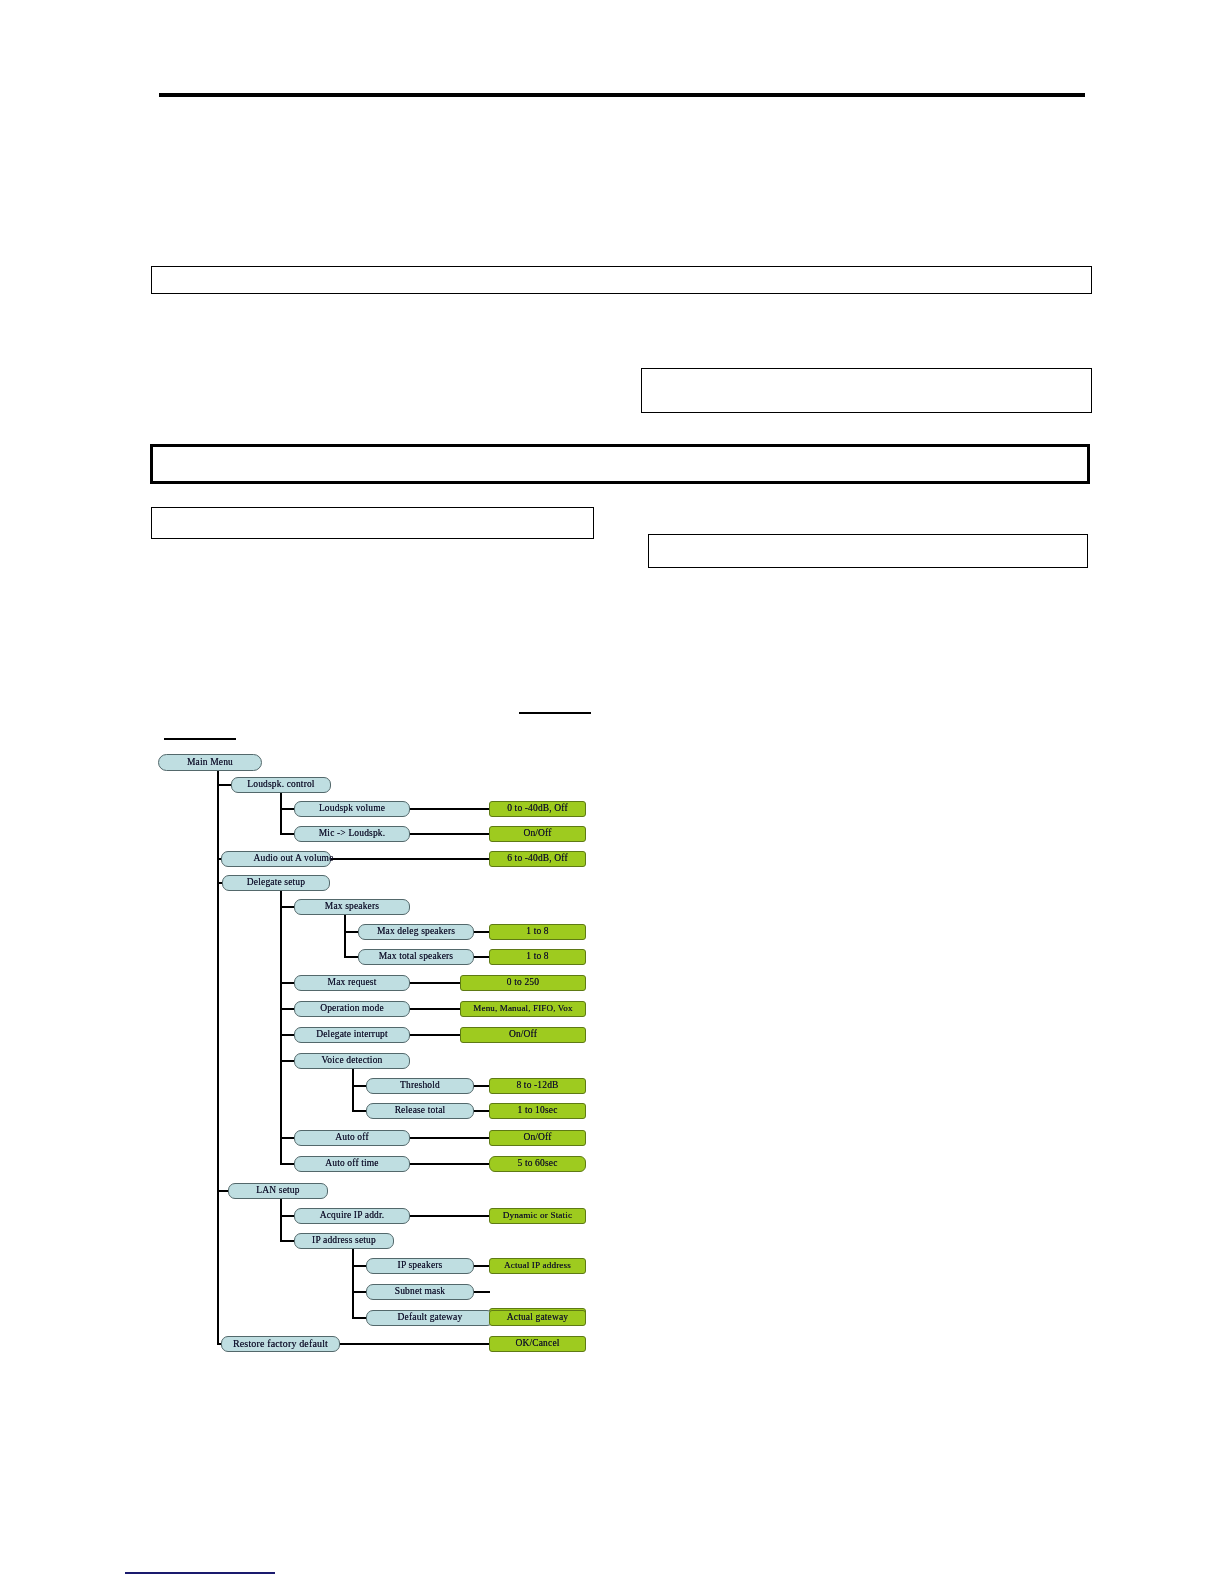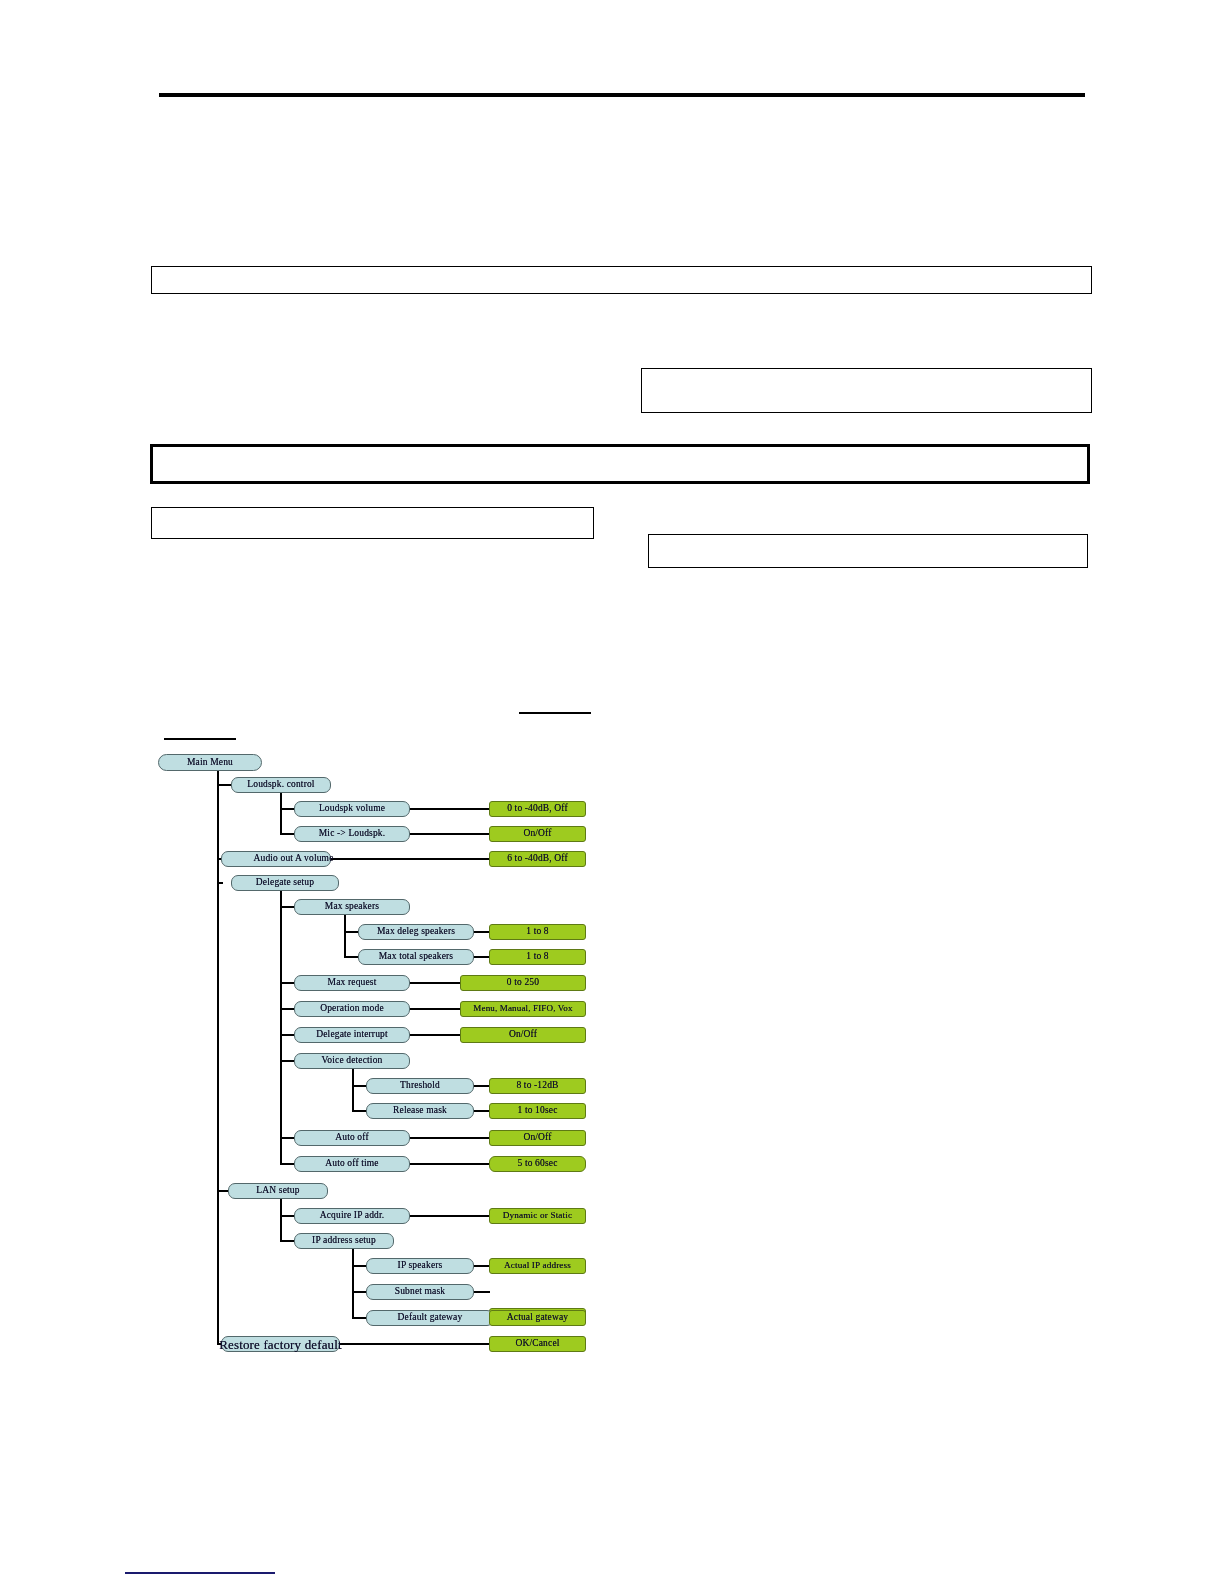--- a/index.html
+++ b/index.html
@@ -173,21 +173,21 @@
       </div>
       <div class="node value" style="left: 489px; top: 826px; width: 97px; height: 16px;">
         <span>On/Off</span>
       </div>
       <div class="node menu" style="left: 221px; top: 851px; width: 110px; height: 16px; padding-left: 35px;">
         <span>Audio out A volume</span>
       </div>
       <div class="node value" style="left: 489px; top: 851px; width: 97px; height: 16px;">
         <span>6 to -40dB, Off</span>
       </div>
-      <div class="node menu" style="left: 222px; top: 875px; width: 108px; height: 16px; margin-left: 9px;">
+      <div class="node menu" style="left: 222px; top: 875px; width: 108px; height: 16px;">
         <span>Delegate setup</span>
       </div>
       <div class="node menu" style="left: 294px; top: 899px; width: 116px; height: 16px;">
         <span>Max speakers</span>
       </div>
       <div class="node menu" style="left: 358px; top: 924px; width: 116px; height: 16px;">
         <span>Max deleg speakers</span>
       </div>
       <div class="node value" style="left: 489px; top: 924px; width: 97px; height: 16px;">
         <span>1 to 8</span>
@@ -219,21 +219,21 @@
       <div class="node menu" style="left: 294px; top: 1053px; width: 116px; height: 16px;">
         <span>Voice detection</span>
       </div>
       <div class="node menu" style="left: 366px; top: 1078px; width: 108px; height: 16px;">
         <span>Threshold</span>
       </div>
       <div class="node value" style="left: 489px; top: 1078px; width: 97px; height: 16px; font-family: Liberation Serif, serif;">
         <span>8 to -12dB</span>
       </div>
       <div class="node menu" style="left: 366px; top: 1103px; width: 108px; height: 16px;">
-        <span>Release mask</span>
+        <span>Release total</span>
       </div>
       <div class="node value" style="left: 489px; top: 1103px; width: 97px; height: 16px;">
         <span>1 to 10sec</span>
       </div>
       <div class="node menu" style="left: 294px; top: 1130px; width: 116px; height: 16px;">
         <span>Auto off</span>
       </div>
       <div class="node value" style="left: 489px; top: 1130px; width: 97px; height: 16px;">
         <span>On/Off</span>
       </div>
@@ -267,21 +267,21 @@
       <div class="node value" style="left: 489px; top: 1284px; width: 97px; height: 16px; margin-top: 24px;">
         <span style="font-size: 8.69856px;">Actual subnet mask</span>
       </div>
       <div class="node menu" style="left: 366px; top: 1310px; width: 128px; height: 16px;">
         <span>Default gateway</span>
       </div>
       <div class="node value" style="left: 489px; top: 1310px; width: 97px; height: 16px;">
         <span>Actual gateway</span>
       </div>
       <div class="node menu" style="left: 221px; top: 1336px; width: 119px; height: 16px;">
-        <span style="font-size: 13px;">Restore factory default</span>
+        <span style="font-size: 10px;">Restore factory default</span>
       </div>
       <div class="node value" style="left: 489px; top: 1336px; width: 97px; height: 16px; text-align: right;">
         <span>OK/Cancel</span>
       </div>
     </div>
 
   <div class="footnote-rule" style="left:125px; top:1572px; width:150px;"></div>
 
 </div>
 

